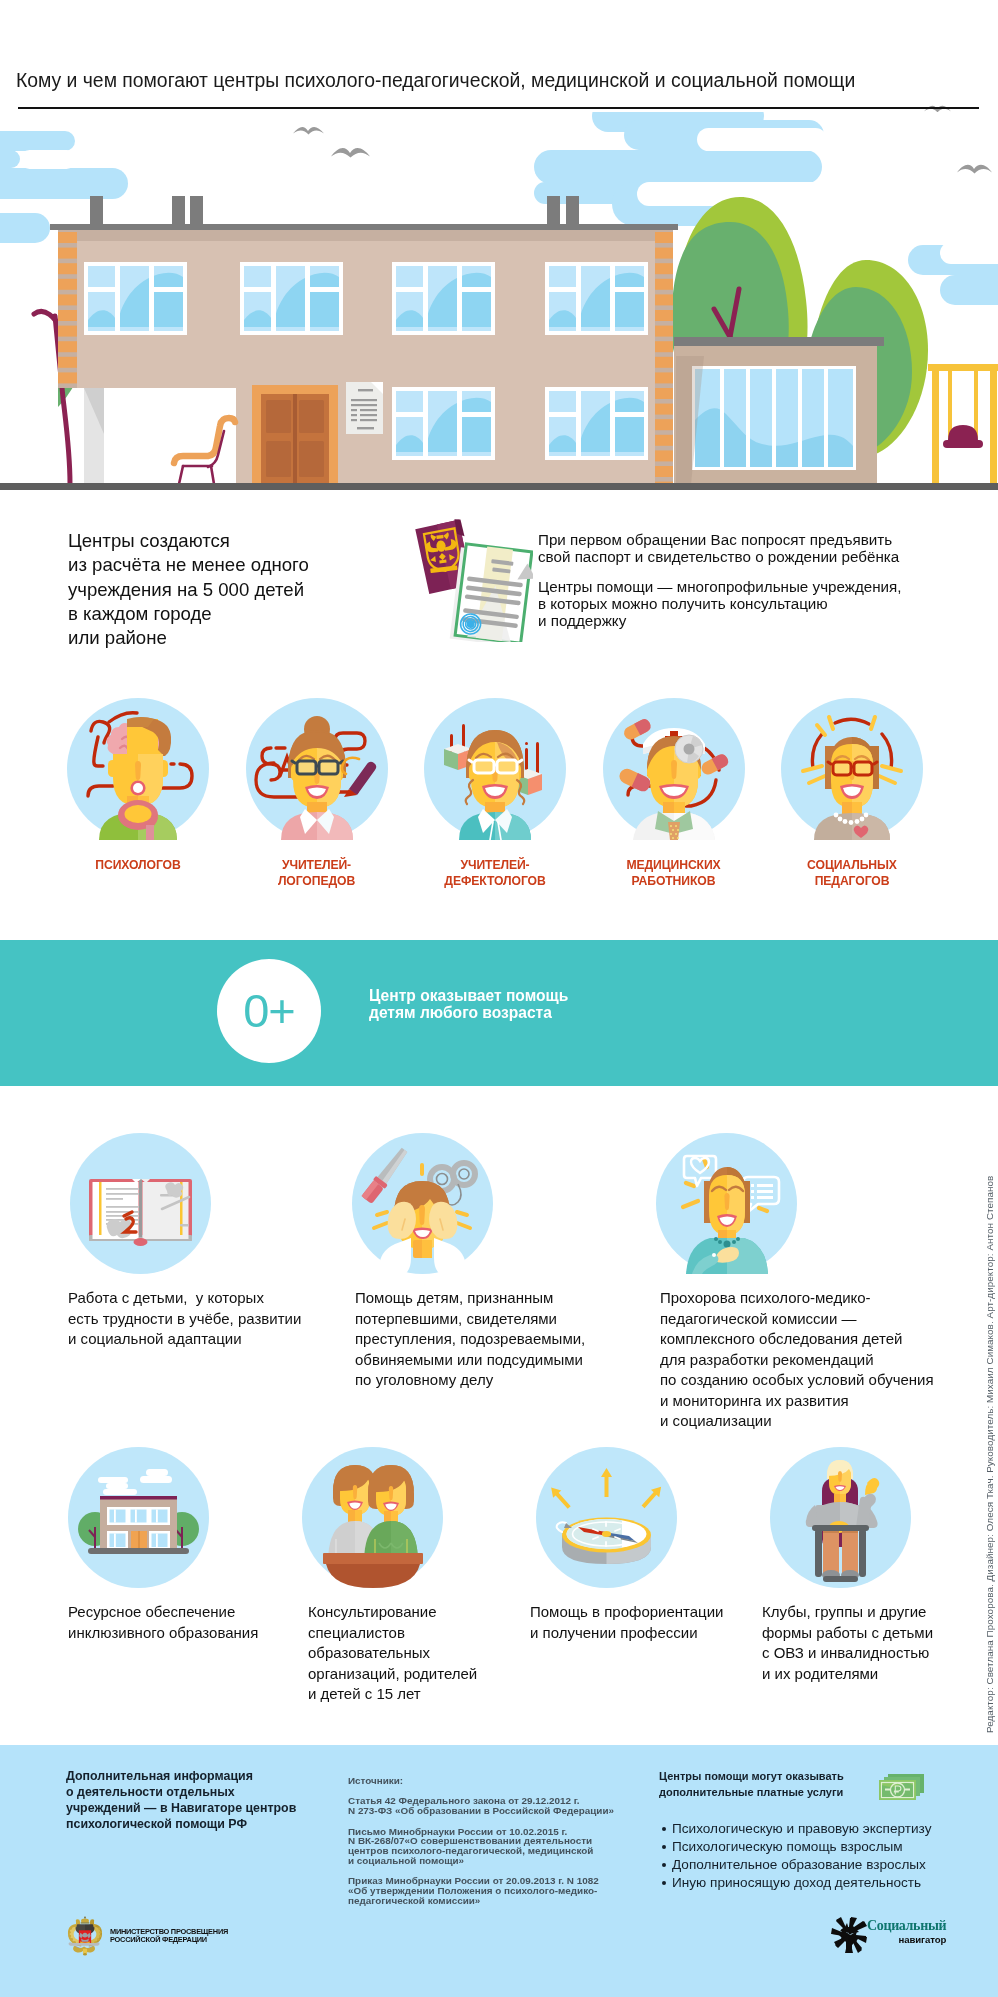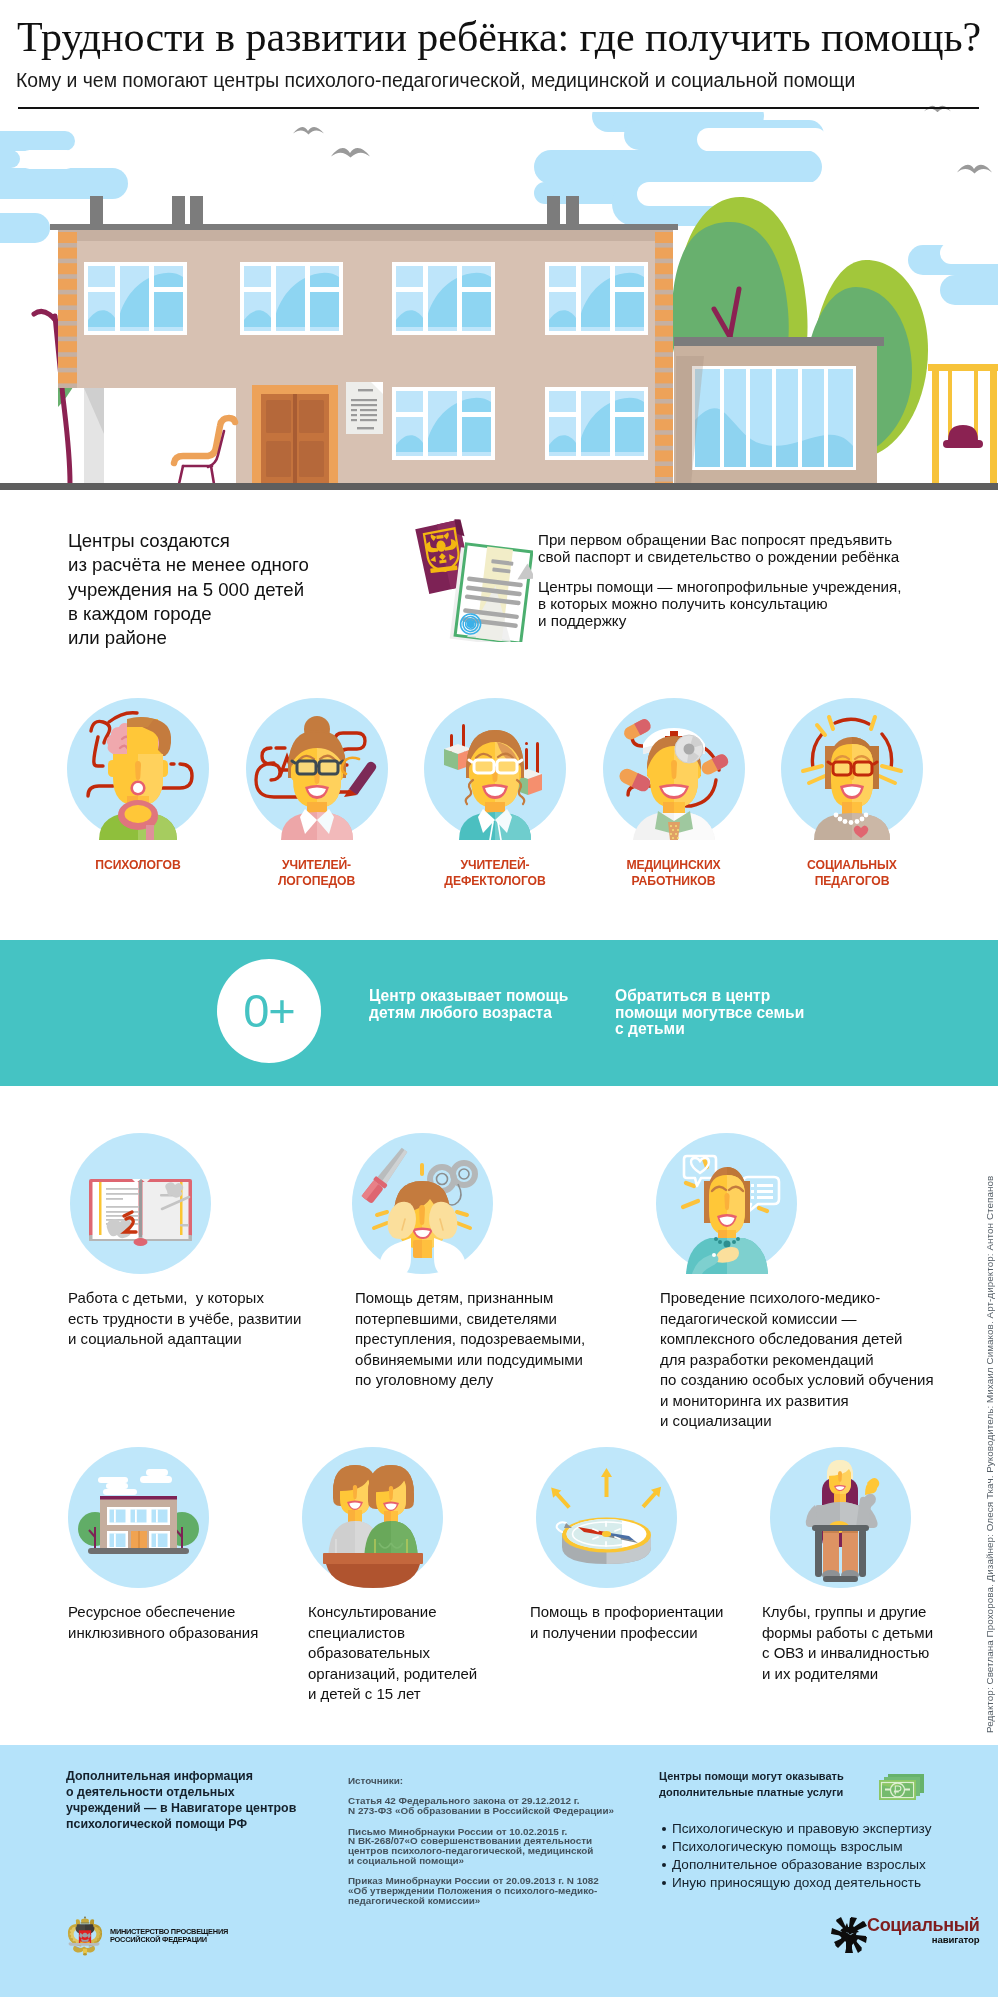--- a/index.html
+++ b/index.html
@@ -63,29 +63,28 @@
   .f-pay{position:absolute;left:659px;top:1769px;font-size:11px;font-weight:bold;color:#14202b;line-height:15.9px;white-space:pre;}
   .f-list{position:absolute;left:658px;top:1820px;font-size:13.6px;color:#14202b;line-height:18px;
           margin:0;padding-left:14px;list-style:none;}
   .f-list li{position:relative;}
   .f-list li:before{content:"";position:absolute;left:-10px;top:7px;width:4px;height:4px;border-radius:50%;background:#14202b;}
   .f-list li{margin:0;}
   .f-money{position:absolute;left:879px;top:1774px;width:45px;height:26px;}
   .f-min{position:absolute;left:67px;top:1915px;display:flex;align-items:center;gap:7px;}
   .f-min-txt{font-size:7.4px;font-weight:bold;color:#111;line-height:8px;letter-spacing:-0.25px;white-space:pre;}
     .f-nav{position:absolute;left:831px;top:1917px;display:flex;align-items:flex-start;gap:0px;}
-  .f-nav [data-name="brand-top"]{font-size:18px;font-weight:bold;color:#7f1d1d;line-height:17px;letter-spacing:-0.35px;}
+  .f-nav [data-name="brand-top"]{font-size:14px;font-weight:bold;color:#0f766e;line-height:17px;letter-spacing:-0.35px;font-family:Liberation Serif, serif;}
   .f-nav [data-name="brand-bottom"]{font-size:9.6px;font-weight:bold;color:#0d0d0d;line-height:11px;text-align:right;letter-spacing:-0.1px;}
 </style>
 </head>
 <body>
 
 <div class="page" data-name="infographic-page">
 
-  <h1 class="hd-title" data-name="page-title">Трудности в развитии ребёнка: где получить помощь?</h1>
   <div class="hd-sub" data-name="page-subtitle">Кому и чем помогают центры психолого-педагогической, медицинской и социальной помощи</div>
   <svg class="hd-bird" width="28" height="12" viewBox="0 0 28 12" data-name="bird-icon">
       <path d="M0 7.5 C5 1 10 -0.5 13 5 C17 -0.5 22 1 27 7.5 C22 3.5 17 4 13.5 8.5 C10 4 5 3.5 0 7.5 Z" fill="#9a9a9a"></path>
     </svg>
   <div class="hd-rule" data-name="header-divider"></div>
 
   <div class="hero" data-name="hero-illustration">
 <svg width="998" height="490" viewBox="0 0 998 490" xmlns="http://www.w3.org/2000/svg" data-name="school-scene-illustration">
   <defs>
     <g id="winA" data-name="window">
@@ -639,23 +638,20 @@
 ПЕДАГОГОВ</div>
   </div>
   </div>
 
   <div class="teal" data-name="age-band"></div>
   <div class="teal-circle" data-name="age-badge">
       <span data-name="age-badge-label">0+</span>
     </div>
   <div class="teal-t1" data-name="band-text-1" style="white-space: pre;">Центр оказывает помощь
 детям любого возраста</div>
-  <div class="teal-t2" data-name="band-text-2" style="white-space: pre;">Обратиться в центр
-помощи могутвсе семьи
-с детьми</div>
 
   <div data-name="services-grid">
   <div class="srv" data-name="service-card" style="left:70px;top:1133px;">
 <svg width="141" height="141" viewBox="0 0 141 141" data-name="open-book-icon">
   <circle cx="70.5" cy="70.5" r="70.5" fill="#bfe7fa"></circle>
   <g data-name="book">
     <rect x="19" y="46" width="103" height="62" rx="2" fill="#de6671"></rect>
     <rect x="22.5" y="49" width="46" height="53" fill="#ffffff"></rect>
     <rect x="72.5" y="49" width="46" height="53" fill="#efefef"></rect>
     <rect x="19" y="102" width="103" height="6" rx="1" fill="#b5b5b5"></rect>
@@ -791,21 +787,21 @@
             <circle cx="64" cy="109" r="2"></circle>
     <circle cx="71" cy="111" r="3.5"></circle>
     <circle cx="78" cy="109" r="2"></circle>
             <circle cx="82" cy="106" r="2"></circle>
   </g>
   <path d="M58 128 q4 -14 18 -14 q7 0 7 6 q0 7 -10 9 q-9 2 -15 -1z" fill="#fbdf9c" data-name="hand"></path>
   <path d="M36 141 q4 -14 18 -19 q6 -2 8 2 q2 5 -6 9 q-8 4 -10 8z" fill="#7ed0cf"></path>
   <circle cx="58" cy="122" r="2" fill="#ffffff"></circle>
 </svg>
   </div>
-  <div class="srv-tx" data-name="service-text" style="position: absolute; left: 660px; top: 1288px; white-space: pre;">Проведение психолого-медико-
+  <div class="srv-tx" data-name="service-text" style="position: absolute; left: 660px; top: 1288px; white-space: pre;">Прохорова психолого-медико-
 педагогической комиссии —
 комплексного обследования детей
 для разработки рекомендаций
 по созданию особых условий обучения
 и мониторинга их развития
 и социализации</div>
   <div class="srv" data-name="service-card" style="left:68px;top:1447px;">
 <svg width="141" height="141" viewBox="0 0 141 141" data-name="school-building-icon">
   <circle cx="70.5" cy="70.5" r="70.5" fill="#bfe7fa"></circle>
   <g fill="#ffffff" data-name="clouds">

